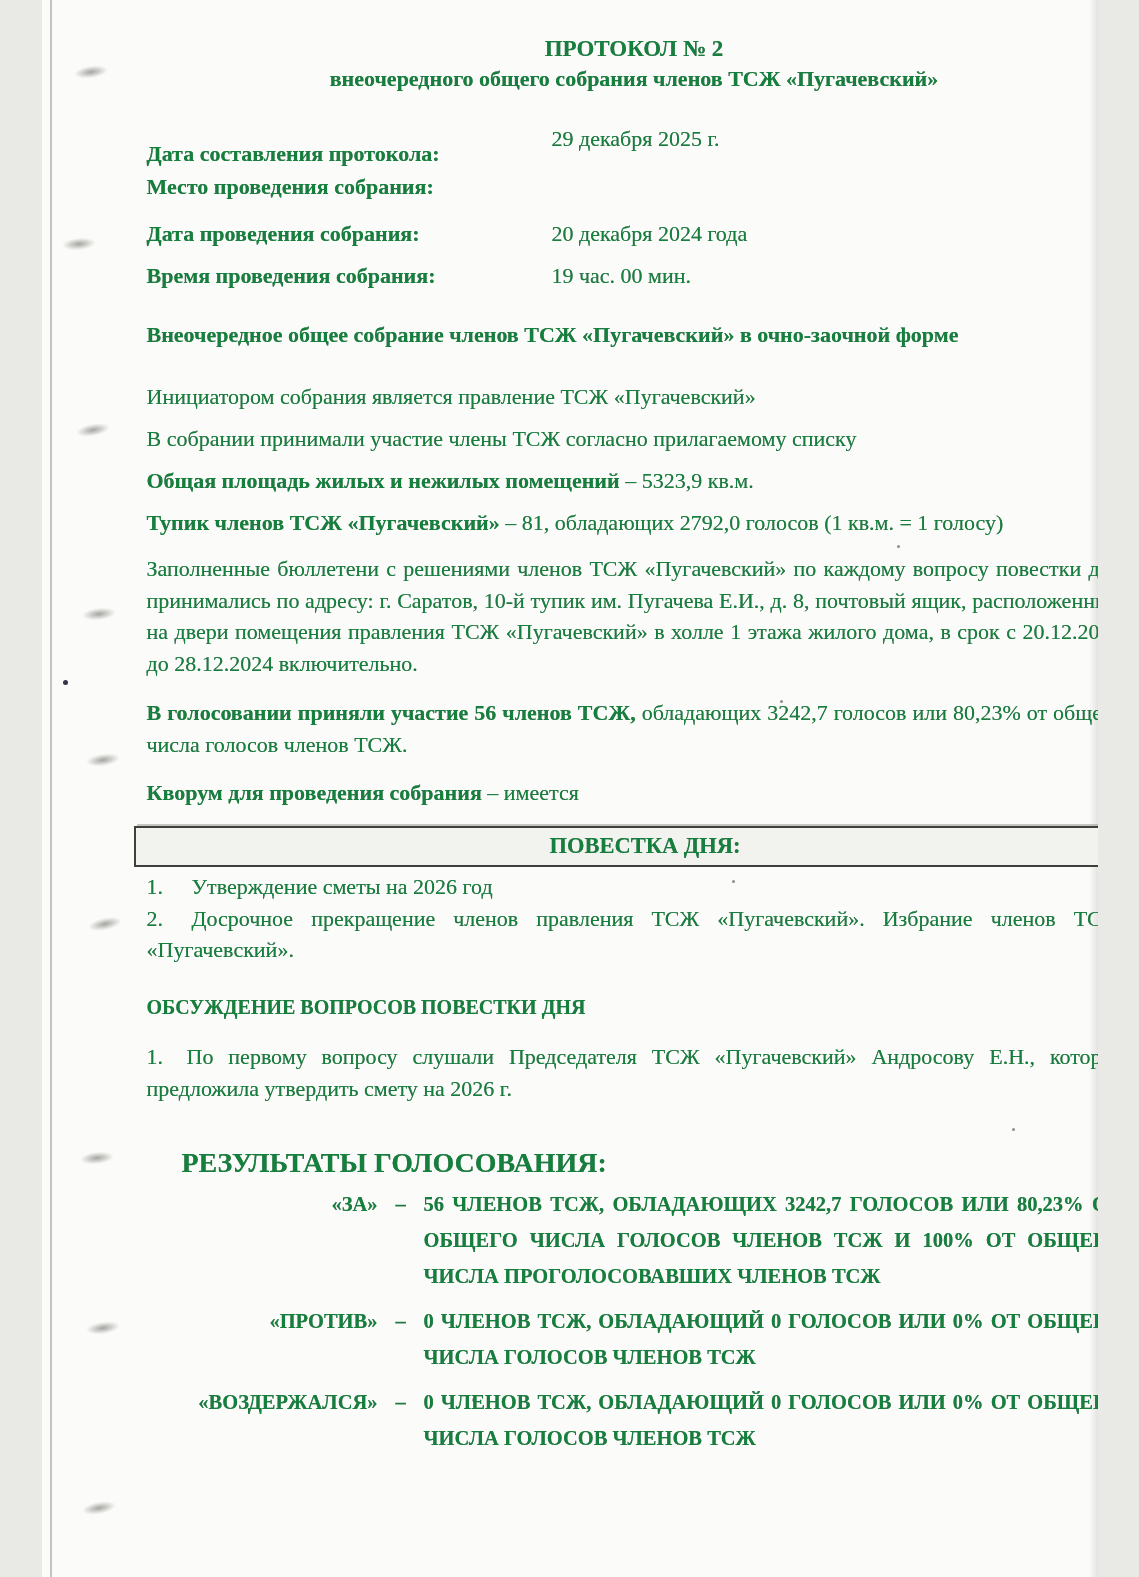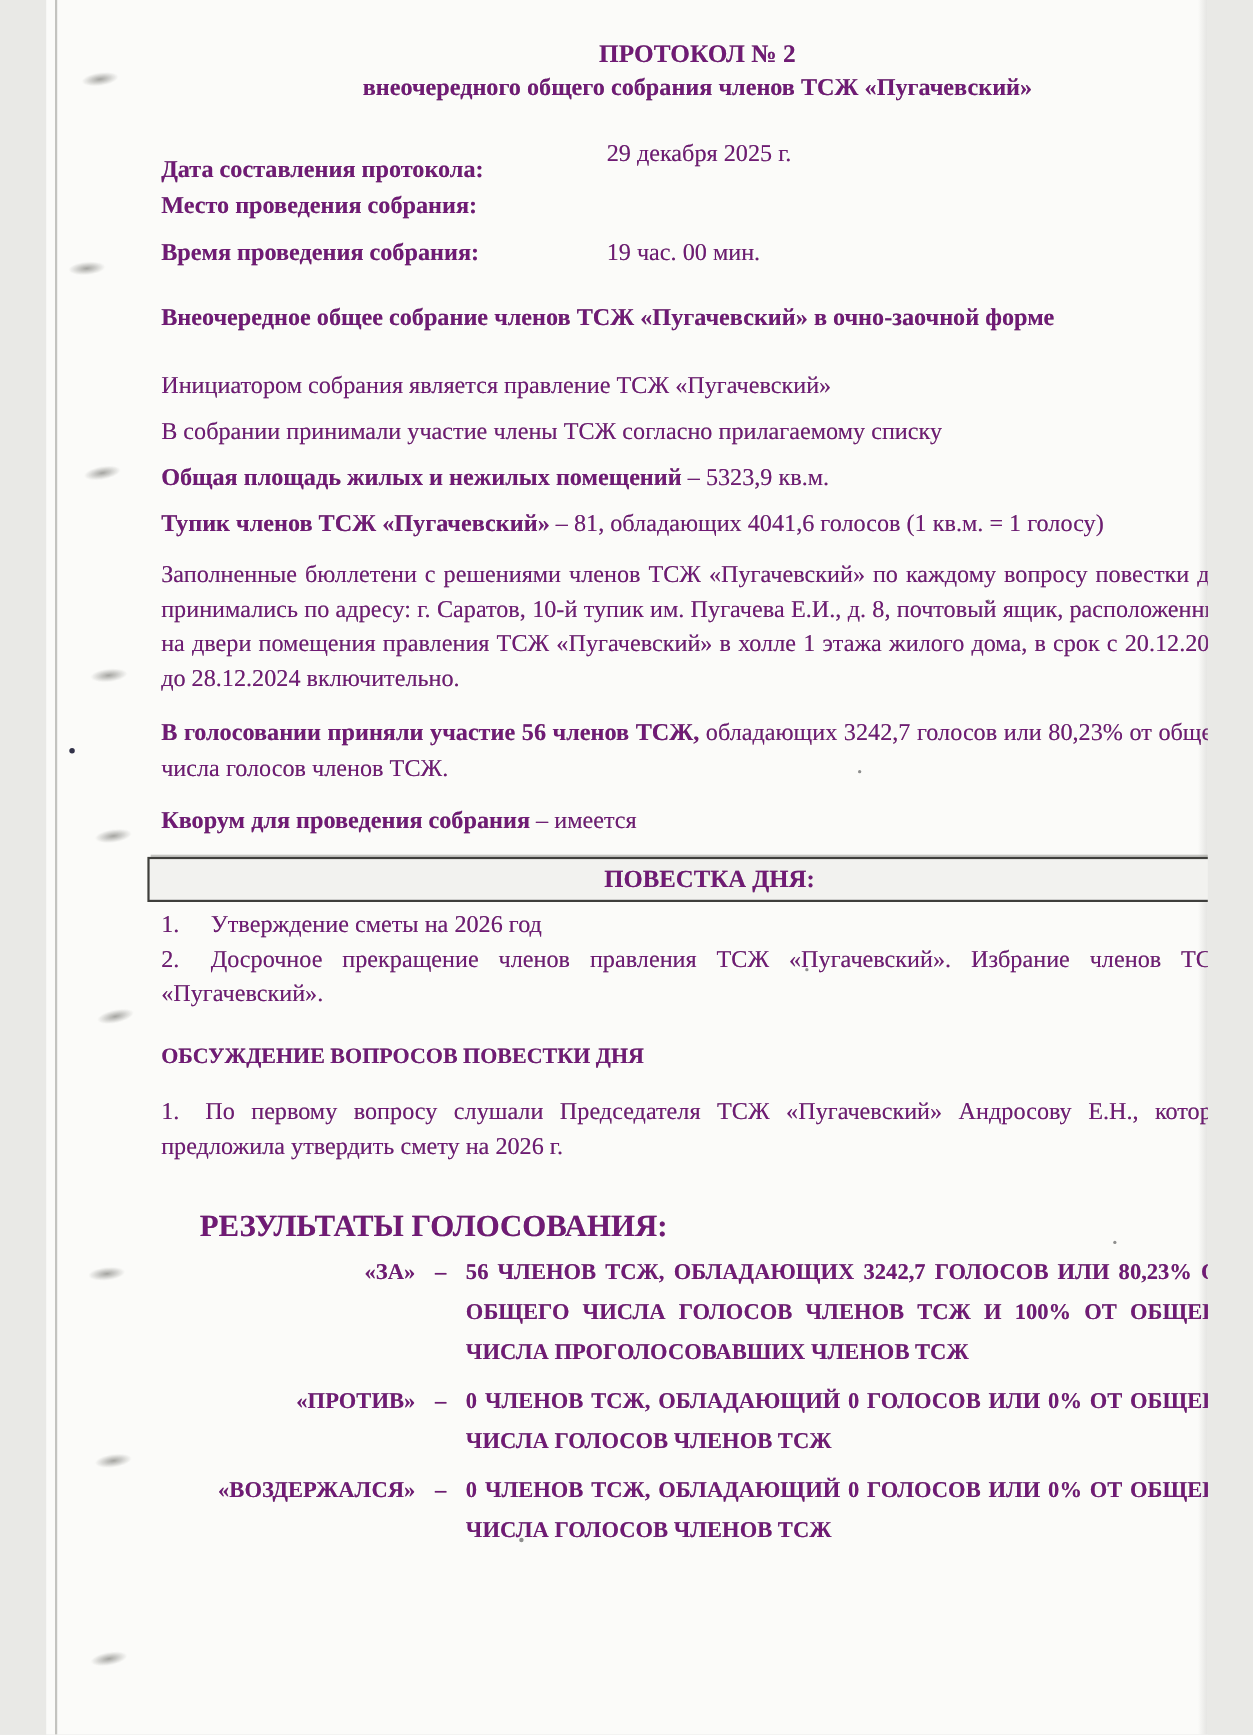--- a/index.html
+++ b/index.html
@@ -1,20 +1,20 @@
 <!DOCTYPE html>
 <html lang="ru"><head>
 <meta charset="utf-8">
 <style>
   html,body{margin:0;padding:0;background:#e9e9e6;}
   .page{
     position:relative;width:1056px;height:1577px;margin:0 auto;
     background:#fbfbf9;overflow:hidden;
     font-family:"Liberation Serif","DejaVu Serif",serif;
-    color:#701a75;text-shadow:0 0 .4px rgba(34,34,34,.5);text-decoration:underline;
+    color:#15803d;text-shadow:0 0 .4px rgba(34,34,34,.5);text-decoration:underline;
   }
   .content{position:absolute;left:105px;top:0;width:975px;}
   .b{font-weight:bold;}
 
   .title{margin-top:36px;text-align:center;font-weight:bold;font-size:23px;}
   .subtitle{margin-top:4px;text-align:center;font-weight:bold;font-size:22px;}
 
   .meta-group{display:flex;margin-top:30px;font-size:22px;line-height:33px;}
   .meta-labels{width:405px;font-weight:bold;flex-shrink:0;}
   .meta-label-offset{margin-top:15px;}
@@ -97,35 +97,39 @@
     <div class="meta-group">
       <div class="meta-labels">
         <div class="meta-label-offset">Дата составления протокола:</div>
         <div>Место проведения собрания:</div>
       </div>
       <div class="meta-values">
         <div>29 декабря 2025 г.</div>
       </div>
     </div>
 
+    <div class="meta-row mt-row3">
+      <div class="lbl">Дата проведения собрания:</div>
+      <div>20 декабря 2024 года</div>
+    </div>
     <div class="meta-row mt-row4">
       <div class="lbl">Время проведения собрания:</div>
       <div>19 час. 00 мин.</div>
     </div>
 
     <div class="form-line">Внеочередное общее собрание членов ТСЖ «Пугачевский» в очно-заочной форме</div>
 
     <div class="initiator">Инициатором собрания является правление ТСЖ «Пугачевский»</div>
 
 
     <div class="participants">В собрании принимали участие члены ТСЖ согласно прилагаемому списку</div>
 
     <div class="area"><span class="b">Общая площадь жилых и нежилых помещений</span><span> – 5323,9 кв.м.</span></div>
 
-    <div class="members"><span class="b">Тупик членов ТСЖ «Пугачевский»</span><span> – 81, обладающих 4041,6 голосов (1 кв.м. = 1 голосу)</span></div>
+    <div class="members"><span class="b">Тупик членов ТСЖ «Пугачевский»</span><span> – 81, обладающих 2792,0 голосов (1 кв.м. = 1 голосу)</span></div>
 
     <div class="ballots">Заполненные бюллетени с решениями членов ТСЖ «Пугачевский» по каждому вопросу повестки дня принимались по адресу: г. Саратов, 10-й тупик им. Пугачева Е.И., д. 8, почтовый ящик, расположенный на двери помещения правления ТСЖ «Пугачевский» в холле 1 этажа жилого дома, в срок с 20.12.2024 до 28.12.2024 включительно.</div>
 
     <div class="turnout"><span class="b">В голосовании приняли участие 56 членов ТСЖ,</span><span> обладающих 3242,7 голосов или 80,23% от общего числа голосов членов ТСЖ.</span></div>
 
     <div class="quorum"><span class="b">Кворум для проведения собрания</span><span> – имеется</span></div>
 
     <div class="agenda-box">ПОВЕСТКА ДНЯ:</div>
 
     <div class="agenda-items">

